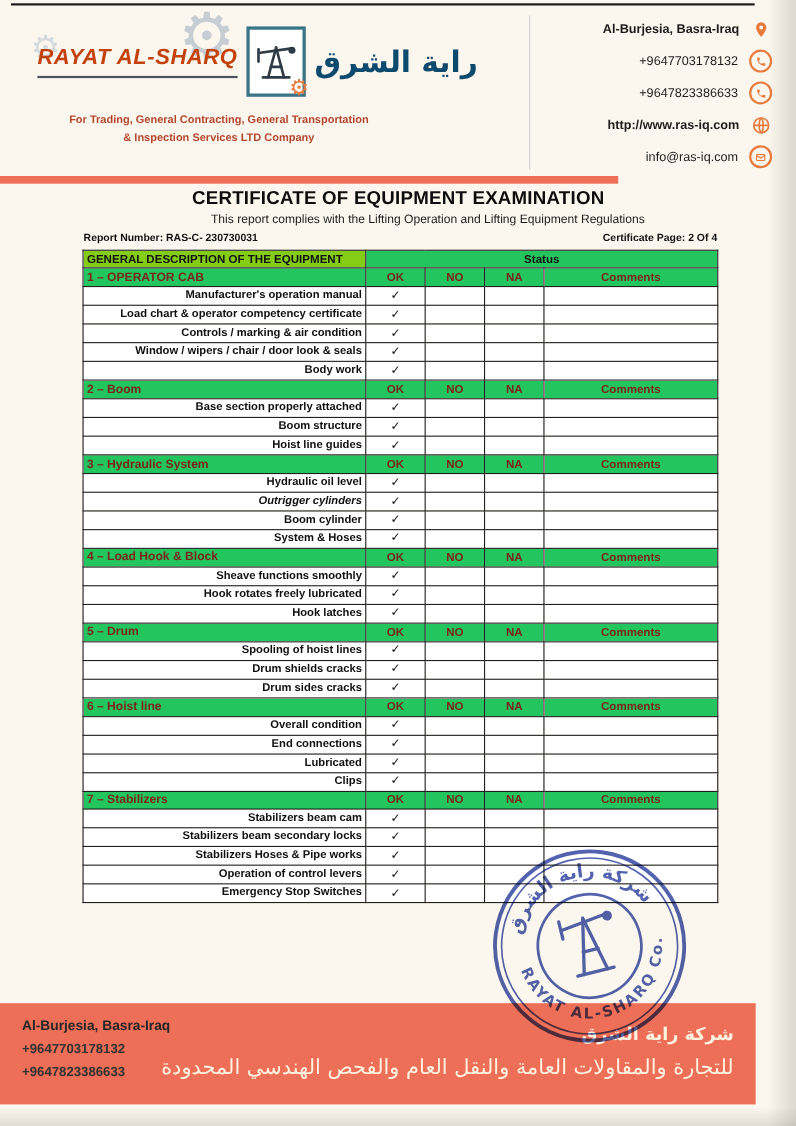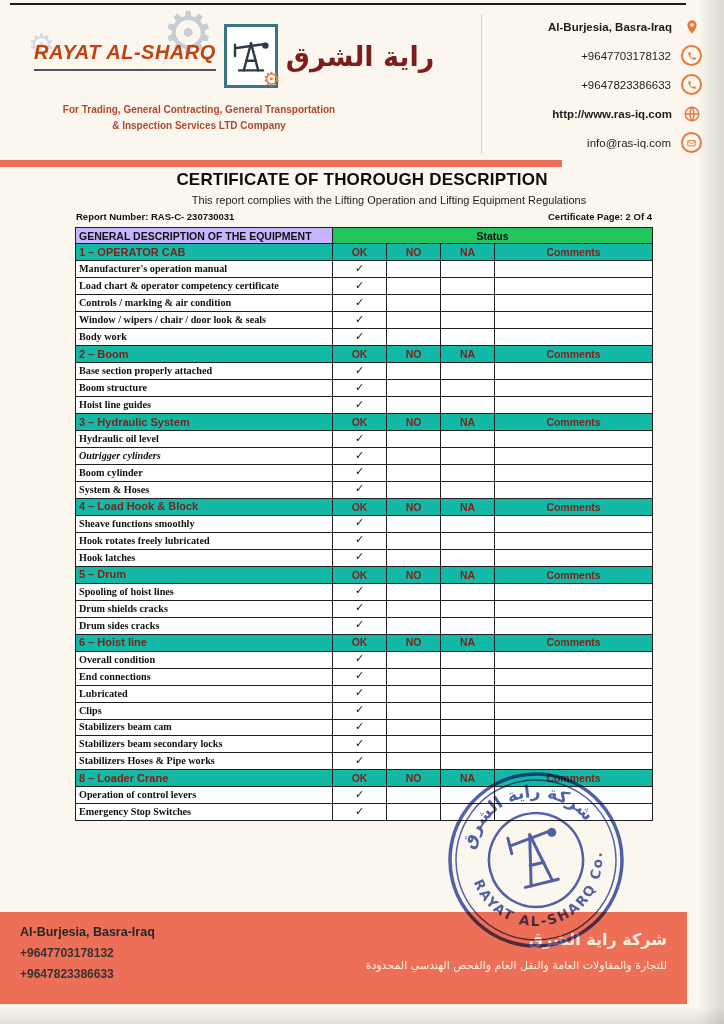--- a/index.html
+++ b/index.html
@@ -20,21 +20,21 @@
   .gear { font-family:"DejaVu Sans", sans-serif; position:absolute; line-height:1; }
   .gear-big { top:-20px; left:128px; font-size:58px; color:#c6cdd3; z-index:0; }
   .gear-small { top:6px; left:-6px; font-size:30px; color:#d4dade; z-index:0; }
   .logo-row { position:relative; z-index:1; display:flex; align-items:center; gap:8px; }
   .company-en { font-size:20px; font-weight:bold; letter-spacing:.5px; color:#c2410c;
     border-bottom:2px solid #49545c; padding-bottom:5px; white-space:nowrap;font-style:italic; }
   .logo-box { position:relative; width:62px; height:58px; border:3px solid #3a7487; background:#fff;
     display:flex; align-items:center; justify-content:center; }
   .logo-box svg { width:48px; height:44px; }
   .gear-orange { position:absolute; bottom:-4px; right:-6px; font-size:20px; color:#e87a3e; }
-  .company-ar { font-family:"DejaVu Sans", sans-serif; font-size:27px; font-weight:bold; color:#7f1d1d; white-space:nowrap; }
+  .company-ar { font-family:"DejaVu Sans", sans-serif; font-size:27px; font-weight:bold; color:#0c4a6e; white-space:nowrap; }
   .tagline { margin-top:14px; text-align:center; font-size:10px; font-weight:bold;
     color:#b5462e; line-height:1.55; position:relative; z-index:1; }
 
   .contact-divider { position:absolute; right:242px; top:4px; height:140px; width:1px; background:#ccd2d6; }
   .contact-block { position:absolute; right:22px; top:6px; width:212px; display:flex; flex-direction:column; gap:8px; }
   .contact-row { display:flex; align-items:center; justify-content:flex-end; gap:10px; height:21px; }
   .c-text { font-size:11.5px; color:#1d1d1d; }
   .c-bold { font-weight:bold; }
   .c-icon { width:20px; height:20px; display:flex; align-items:center; justify-content:center; flex:0 0 auto; }
   .c-icon.circled { border:2px solid #e87a3e; border-radius:50%; width:17px; height:17px; }
@@ -45,45 +45,45 @@
   
   .title { position:absolute; top:170px; left:0; width:100%; margin:0; text-align:center;
     font-size:17px; font-weight:bold; letter-spacing:.2px; color:#0d0d0d; }
   .subtitle { position:absolute; top:194px; left:0; width:100%; text-align:center; font-size:11px; color:#1c1c1c;padding-left:27px; }
   .report-line { position:absolute; top:211px; left:76px; right:72px; display:flex;
     justify-content:space-between; font-size:9.5px; font-weight:bold; color:#111; }
 
   
   .equip-table { position:absolute; top:227px; left:75px; width:577px; border-collapse:collapse; table-layout:fixed; }
   .equip-table th, .equip-table td { border:1px solid #1f1f1f; padding:1.5px 3px; line-height:1.18; overflow:hidden; white-space:nowrap; }
-  .desc-h { text-align:left; font-size:10.5px; font-weight:bold; background:#c4b5fd; padding-left:4px; }
+  .desc-h { text-align:left; font-size:10.5px; font-weight:bold; background:#84cc16; padding-left:4px; }
   .status-h { text-align:center; font-size:10.5px; font-weight:bold; background:#22c55e; }
-  .sec-row td { background:#14b8a6; }
+  .sec-row td { background:#22c55e; }
   .sec-title { text-align:left; padding-left:4px; font-weight:bold; font-size:11px; color:#7c241c; }
   .sec-col { text-align:center; font-weight:bold; font-size:10.5px; color:#7c241c; }
-  .item-label { text-align:left; padding-left:4px; font-weight:bold; font-size:10.2px; color:#101010; background:#fff;font-family:Liberation Serif, serif; }
+  .item-label { text-align:right; padding-left:4px; font-weight:bold; font-size:10.2px; color:#101010; background:#fff; }
   .item-label.italic { font-style:italic; }
   .stat { text-align:center; font-size:11px; background:#fff; font-family:"DejaVu Sans", sans-serif; }
 
   
   .stamp { position:absolute; left:446px; top:770px; width:180px; height:180px;
     transform:rotate(-14deg); opacity:.82; mix-blend-mode:multiply; pointer-events:none; z-index:10; }
   .stamp text { fill:#2c3f9e; font-weight:bold; }
   .st-ar { font-family:"DejaVu Sans", sans-serif; font-size:17px; }
   .st-en { font-family:"DejaVu Sans", sans-serif; font-size:13.5px; letter-spacing:2px; }
 
   
   .footer { position:absolute; left:0; top:912px; width:687px; height:92px; background:#ee6f57; z-index:5; }
   .footer-left { position:absolute; left:20px; top:13px; }
   .f-address { font-size:12.5px; font-weight:bold; color:#262626; }
   .f-phone { font-size:12px; font-weight:bold; color:#333; margin-top:7px; }
   .footer-right { position:absolute; right:20px; top:18px; text-align:right;
     font-family:"DejaVu Sans", sans-serif; color:#fdf3e0; }
   .f-ar1 { font-size:16px; font-weight:bold; }
-  .f-ar2 { font-size:11px; margin-top:10px; }
+  .f-ar2 { font-size:19px; margin-top:10px; }
 </style>
 </head>
 <body>
 
 <div class="page">
   <div class="top-rule"></div>
 
   <header class="header">
     <div class="logo-block">
       <span class="gear gear-big">⚙</span>
@@ -155,21 +155,21 @@
               <rect x="3" y="6" width="18" height="13" rx="1.5"></rect>
               <path d="M3 7.5l9 6.5 9-6.5"></path>
             </svg>
         </span>
       </div>
     </div>
   </header>
 
   <div class="header-rule"></div>
 
-  <h1 class="title">CERTIFICATE OF THOROUGH DESCRIPTION</h1>
+  <h1 class="title">CERTIFICATE OF EQUIPMENT EXAMINATION</h1>
   <div class="subtitle">This report complies with the Lifting Operation and Lifting Equipment Regulations</div>
 
   <div class="report-line">
     <span>Report Number: RAS-C- 230730031</span>
     <span>Certificate Page: 2 Of 4</span>
   </div>
 
   <table class="equip-table">
     <colgroup>
       <col style="width:257px">
@@ -374,47 +374,47 @@
           <td class="stat"></td>
           <td class="stat"></td>
         </tr>
         <tr>
           <td class="item-label">Clips</td>
           <td class="stat">✓</td>
           <td class="stat"></td>
           <td class="stat"></td>
           <td class="stat"></td>
         </tr>
+        <tr class="sec-row">
+          <td class="sec-title">7 – Stabilizers</td>
+          <td class="sec-col">OK</td>
+          <td class="sec-col">NO</td>
+          <td class="sec-col">NA</td>
+          <td class="sec-col">Comments</td>
+        </tr>
         <tr>
           <td class="item-label">Stabilizers beam cam</td>
           <td class="stat">✓</td>
           <td class="stat"></td>
           <td class="stat"></td>
           <td class="stat"></td>
         </tr>
         <tr>
           <td class="item-label">Stabilizers beam secondary locks</td>
           <td class="stat">✓</td>
           <td class="stat"></td>
           <td class="stat"></td>
           <td class="stat"></td>
         </tr>
         <tr>
           <td class="item-label">Stabilizers Hoses &amp; Pipe works</td>
           <td class="stat">✓</td>
           <td class="stat"></td>
           <td class="stat"></td>
           <td class="stat"></td>
-        </tr>
-        <tr class="sec-row">
-          <td class="sec-title">8 – Loader Crane</td>
-          <td class="sec-col">OK</td>
-          <td class="sec-col">NO</td>
-          <td class="sec-col">NA</td>
-          <td class="sec-col">Comments</td>
         </tr>
         <tr>
           <td class="item-label">Operation of control levers</td>
           <td class="stat">✓</td>
           <td class="stat"></td>
           <td class="stat"></td>
           <td class="stat"></td>
         </tr>
         <tr>
           <td class="item-label">Emergency Stop Switches</td>

